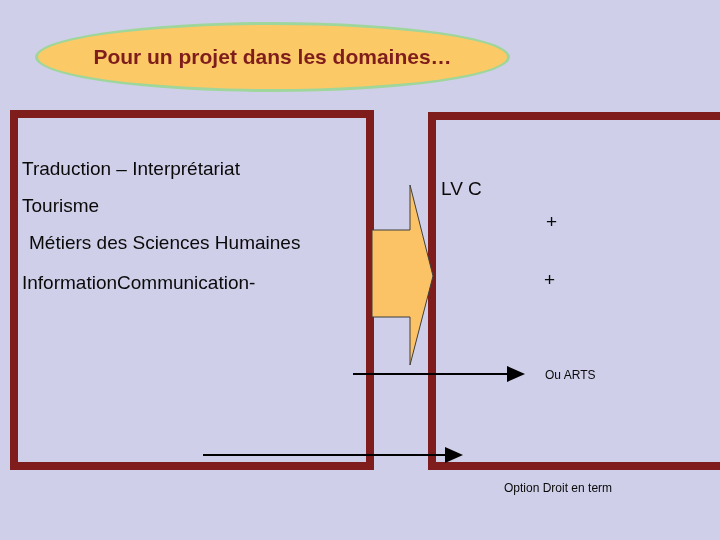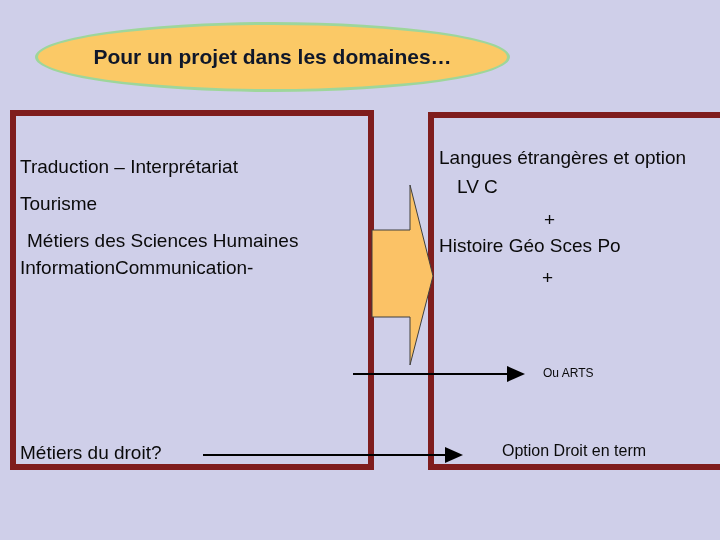--- a/index.html
+++ b/index.html
@@ -26,28 +26,28 @@
     border: 3px solid #9ed69b;
     border-radius: 50%;
     box-sizing: border-box;
     display: flex;
     align-items: center;
     justify-content: center;
   }
   .title-ellipse span {
     font-size: 21px;
     font-weight: bold;
-    color: #0f172a;
+    color: #7f1d1d;
     letter-spacing: 0px;
     white-space: nowrap;
   }
   
   .box {
     position: absolute;
-    border: 6px solid #7f1d1d;
+    border: 8px solid #7f1d1d;
     box-sizing: border-box;
     background: transparent;
     text-decoration: underline;
   }
   .left-box {
     left: 10px;
     top: 110px;
     width: 364px;
     height: 360px;
   }
@@ -58,21 +58,22 @@
     height: 358px;
   }
   .txt {
     position: absolute;
     font-size: 19px;
     color: #0a0a0a;
     white-space: nowrap;
     line-height: 24px;
   }
   .txt-small {
-    font-size: 16px;
+    font-size: 12px;
+    margin-top: 35px;
   }
   .txt-ouarts {
     font-size: 12px;
   }
   
   .overlay {
     position: absolute;
     left: 0;
     top: 0;
     width: 720px;
@@ -86,29 +87,26 @@
 <div class="slide">
 
   <div class="title-ellipse">
     <span>Pour un projet dans les domaines…</span>
   </div>
 
   <div class="box left-box">
     <div class="txt" style="left:4px;  top:39px;">Traduction – Interprétariat</div>
     <div class="txt" style="left:4px;  top:76px;">Tourisme</div>
     <div class="txt" style="left:11px; top:113px;">Métiers des Sciences Humaines</div>
-    <div class="txt" style="left:4px;  top:140px;text-align:right;">InformationCommunication-</div>
-    <div class="txt" style="left:4px;  top:325px;">Métiers du droit?</div>
+    <div class="txt" style="left:4px;  top:153px;text-align:right;">InformationCommunication-</div>
   </div>
 
   <div class="box right-box">
-    <div class="txt" style="left:5px;   top:28px;">Langues étrangères et option</div>
-    <div class="txt" style="left:23px;   top:57px;">LV C</div>
+    <div class="txt" style="left:5px;   top:57px;">LV C</div>
     <div class="txt" style="left:110px; top:90px;">+</div>
-    <div class="txt" style="left:5px;   top:116px;">Histoire Géo Sces Po</div>
     <div class="txt" style="left:108px; top:148px;">+</div>
     <div class="txt txt-ouarts" style="left:109px; top:243px;">Ou ARTS</div>
     <div class="txt txt-small" style="left:68px;  top:321px;">Option Droit en term</div>
   </div>
 
   <svg class="overlay" viewBox="0 0 720 540" xmlns="http://www.w3.org/2000/svg">
     <defs>
       <marker id="arrowhead" markerWidth="9" markerHeight="8" refX="7" refY="4" orient="auto">
         <path d="M0,0 L9,4 L0,8 z" fill="#000000"></path>
       </marker>

